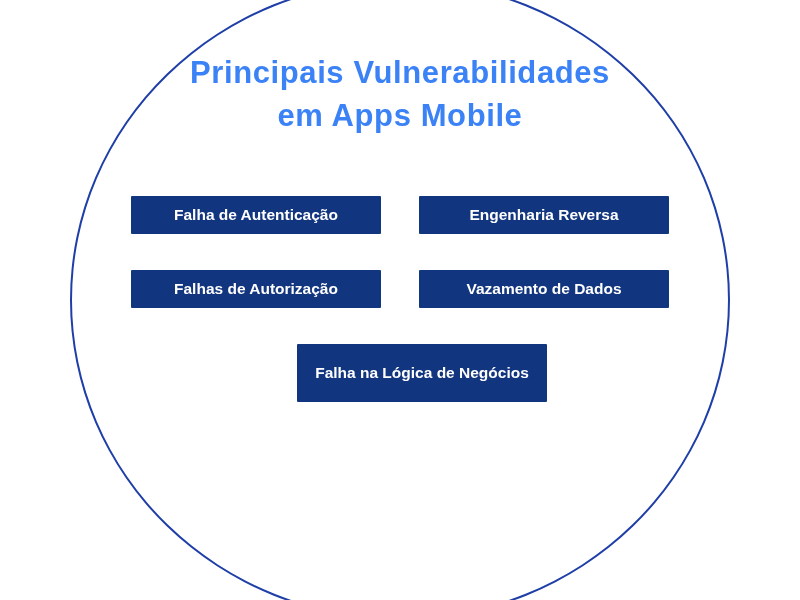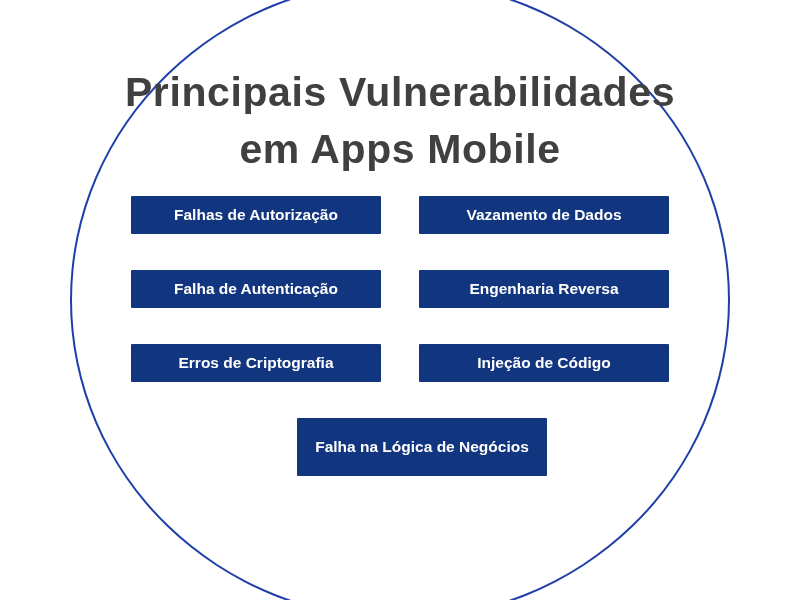--- a/index.html
+++ b/index.html
@@ -36,26 +36,26 @@
   }
 
   .title-wrap {
     position: absolute;
     top: 52px;
     left: 0;
     width: 800px;
     text-align: center;
   }
   .title {
-    color: #404040;
-    font-size: 41px;
+    color: #3b82f6;
+    font-size: 31px;
     font-weight: bold;
     letter-spacing: 0.6px;
     line-height: 1.38;
-    margin: 12px;
+    margin: 0;
   }
   .title .line2 {
     display: block;
   }
 
   .grid {
     position: absolute;
     top: 196px;
     left: 0;
     width: 800px;
@@ -105,32 +105,28 @@
   <div class="title-wrap">
     <h1 class="title">
       <span>Principais Vulnerabilidades</span>
       <span class="line2">em Apps Mobile</span>
     </h1>
   </div>
 
   <div class="grid">
 
     <div class="row">
-      <div class="chip">Falhas de Autorização</div>
-      <div class="chip">Vazamento de Dados</div>
-    </div>
-
-    <div class="row">
       <div class="chip">Falha de Autenticação</div>
       <div class="chip">Engenharia Reversa</div>
     </div>
 
     <div class="row">
-      <div class="chip">Erros de Criptografia</div>
-      <div class="chip">Injeção de Código</div>
+      <div class="chip">Falhas de Autorização</div>
+      <div class="chip">Vazamento de Dados</div>
     </div>
+
 
     <div class="row row-last">
       <div class="chip chip-wide">Falha na Lógica de Negócios</div>
     </div>
 
   </div>
 </div>
 
 </body></html>

